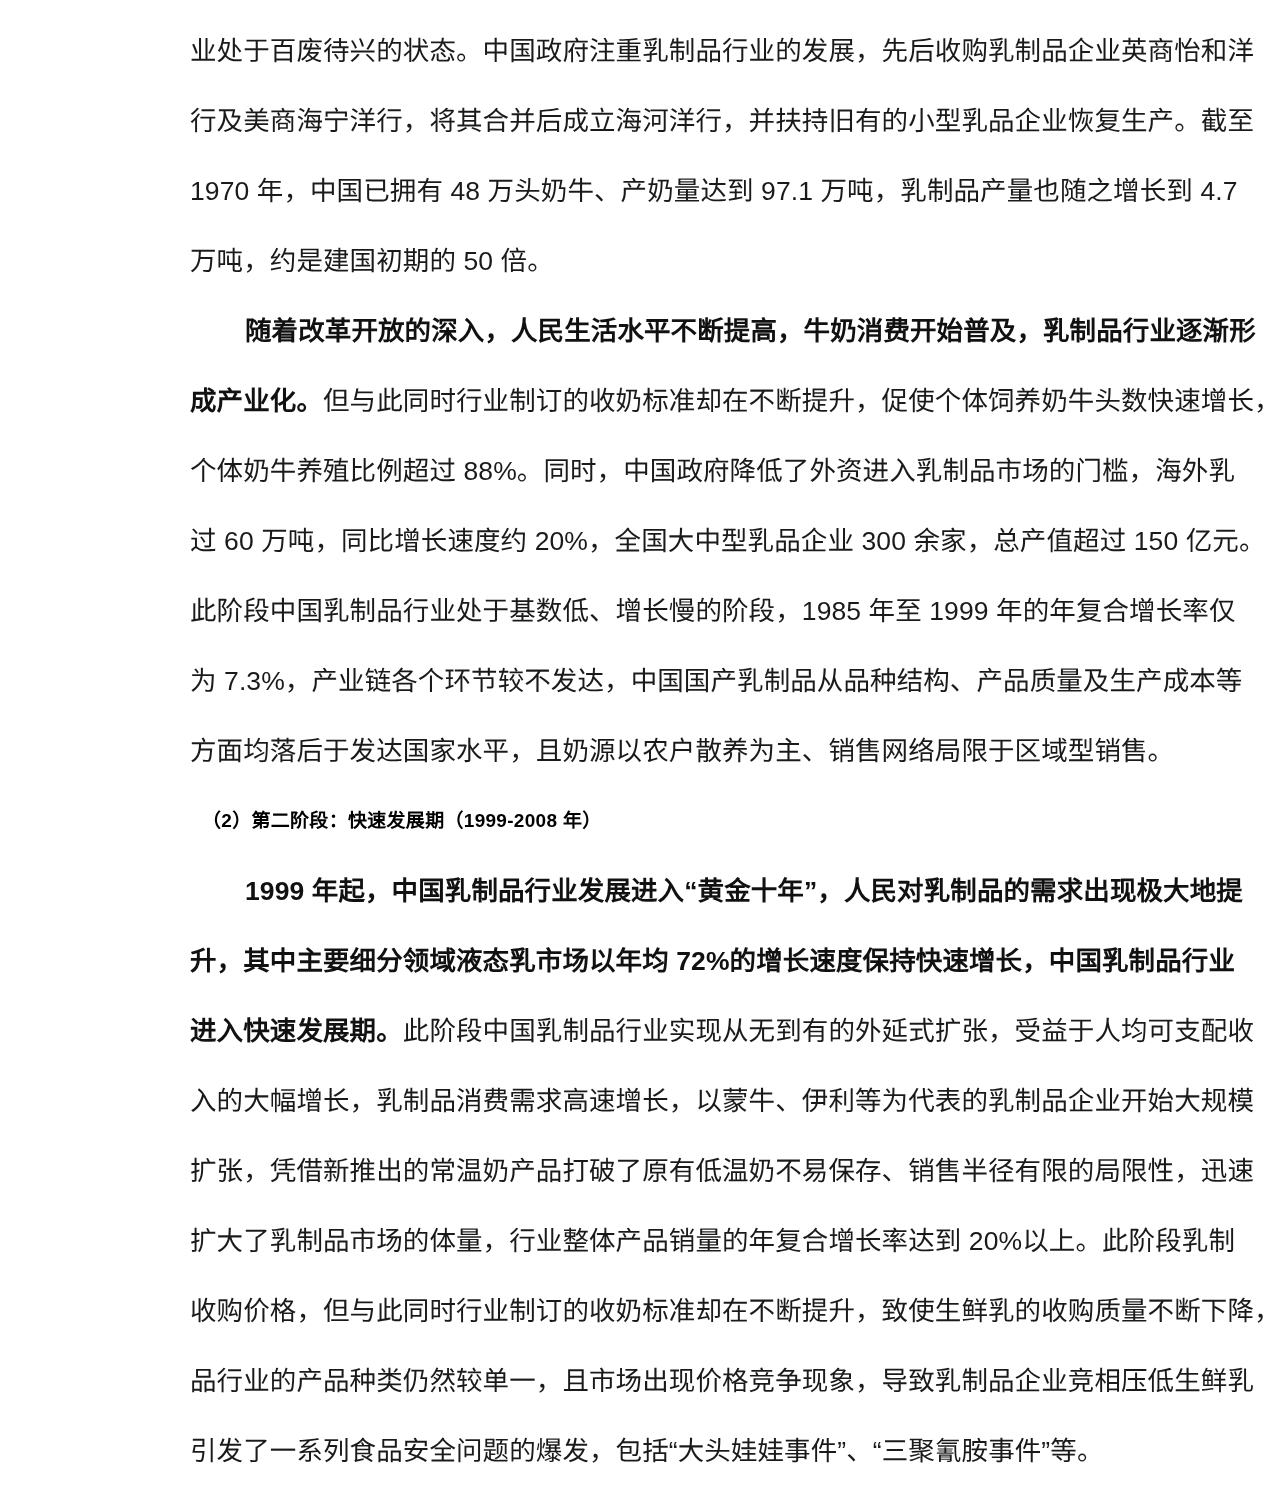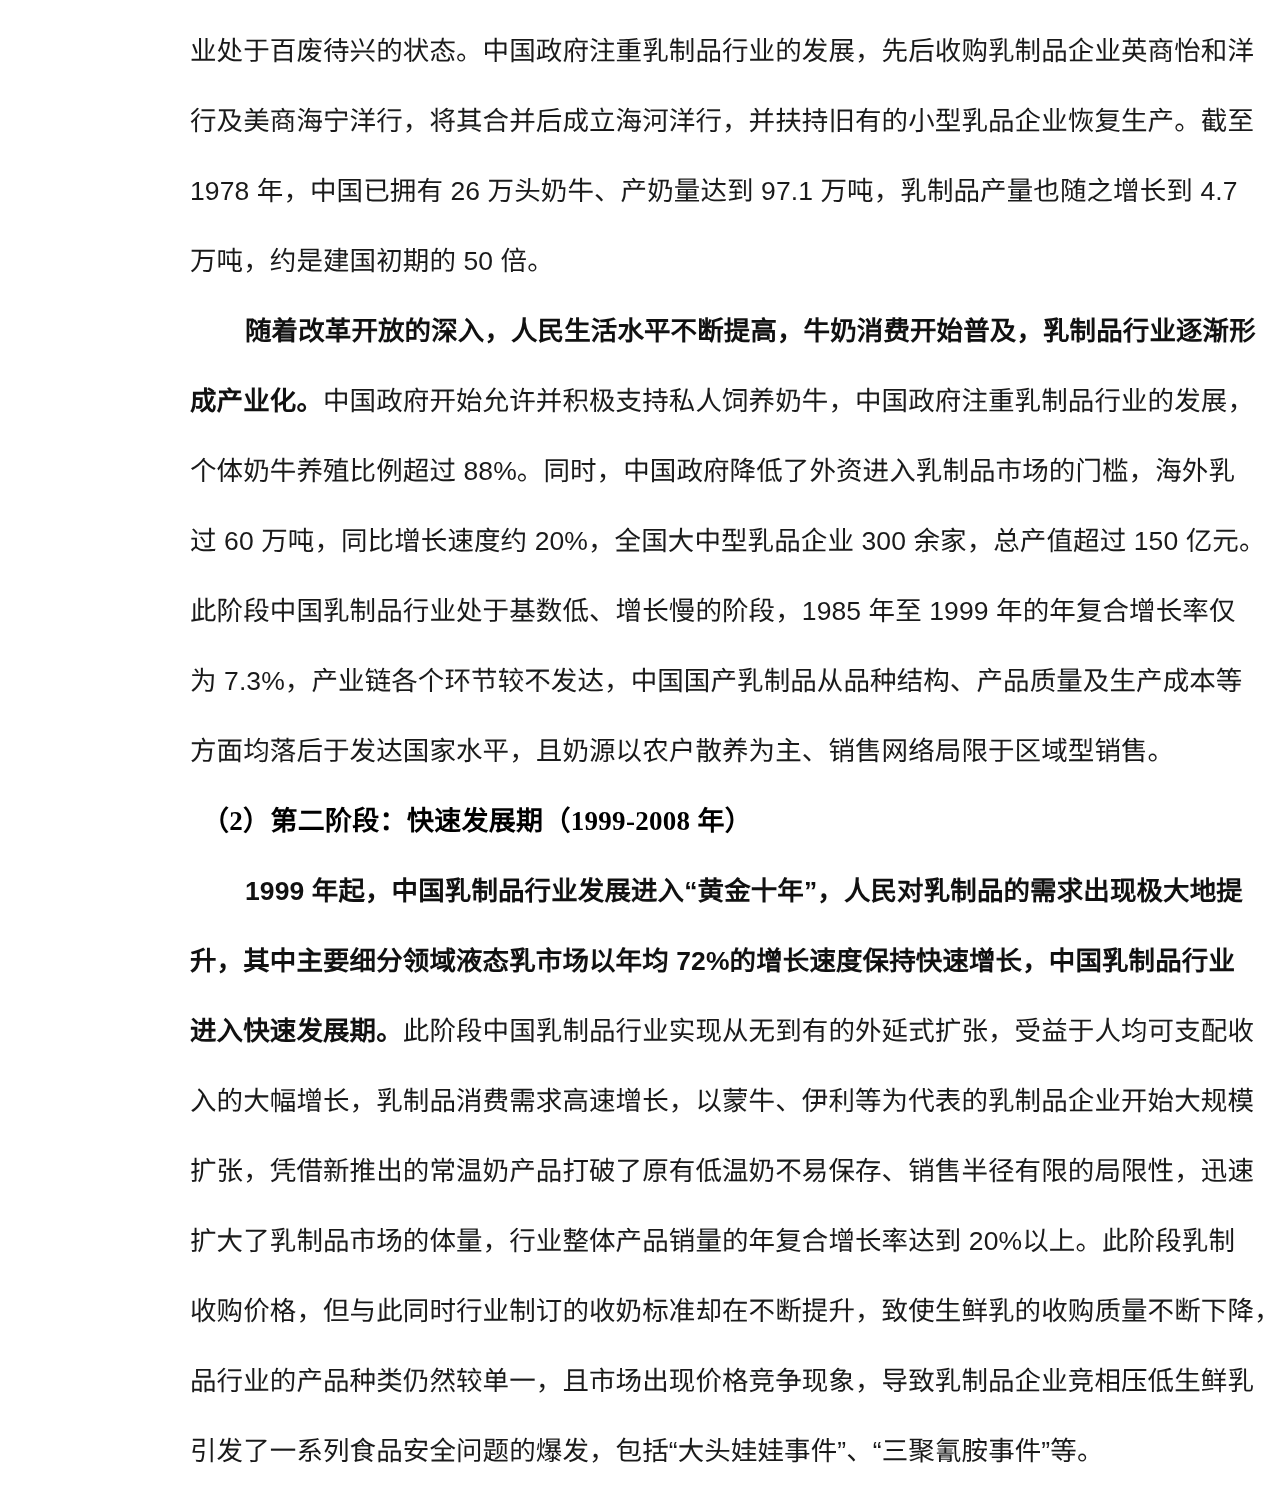--- a/index.html
+++ b/index.html
@@ -43,26 +43,25 @@
   }
 
   
   .b {
     font-weight: bold;
   }
 
   
   .heading {
     font-weight: bold;
-    font-size: 27px;
+    font-size: 19px;
     height: 70px;
     line-height: 70px;
     white-space: nowrap;
     letter-spacing: 0.3px;
-    font-family: Liberation Serif, serif;
   }
 
   
   .indent {
     padding-left: 55px;
   }
 
   .indent-head {
     padding-left: 12px;
   }
@@ -79,30 +78,30 @@
 </style>
 </head>
 <body>
 
 <div class="page">
   <div class="page-body">
 
     <div class="blk">
       <div class="line soft">业处于百废待兴的状态。中国政府注重乳制品行业的发展，先后收购乳制品企业英商怡和洋</div>
       <div class="line soft">行及美商海宁洋行，将其合并后成立海河洋行，并扶持旧有的小型乳品企业恢复生产。截至</div>
-      <div class="line soft">1978 年，中国已拥有 26 万头奶牛、产奶量达到 97.1 万吨，乳制品产量也随之增长到 4.7</div>
+      <div class="line soft">1970 年，中国已拥有 48 万头奶牛、产奶量达到 97.1 万吨，乳制品产量也随之增长到 4.7</div>
       <div class="line soft">万吨，约是建国初期的 50 倍。</div>
     </div>
 
     <div class="blk">
       <div class="line indent">
         <span class="b">随着改革开放的深入，人民生活水平不断提高，牛奶消费开始普及，乳制品行业逐渐形</span>
       </div>
       <div class="line">
-        <span class="b">成产业化。</span><span class="soft">中国政府开始允许并积极支持私人饲养奶牛，中国政府注重乳制品行业的发展，</span>
+        <span class="b">成产业化。</span><span class="soft">但与此同时行业制订的收奶标准却在不断提升，促使个体饲养奶牛头数快速增长，</span>
       </div>
       <div class="line soft">个体奶牛养殖比例超过 88%。同时，中国政府降低了外资进入乳制品市场的门槛，海外乳</div>
       <div class="line soft">过 60 万吨，同比增长速度约 20%，全国大中型乳品企业 300 余家，总产值超过 150 亿元。</div>
       <div class="line soft">此阶段中国乳制品行业处于基数低、增长慢的阶段，1985 年至 1999 年的年复合增长率仅</div>
       <div class="line soft">为 7.3%，产业链各个环节较不发达，中国国产乳制品从品种结构、产品质量及生产成本等</div>
       <div class="line soft">方面均落后于发达国家水平，且奶源以农户散养为主、销售网络局限于区域型销售。</div>
     </div>
 
     <div class="heading indent-head">（2）第二阶段：快速发展期（1999-2008 年）</div>
 

